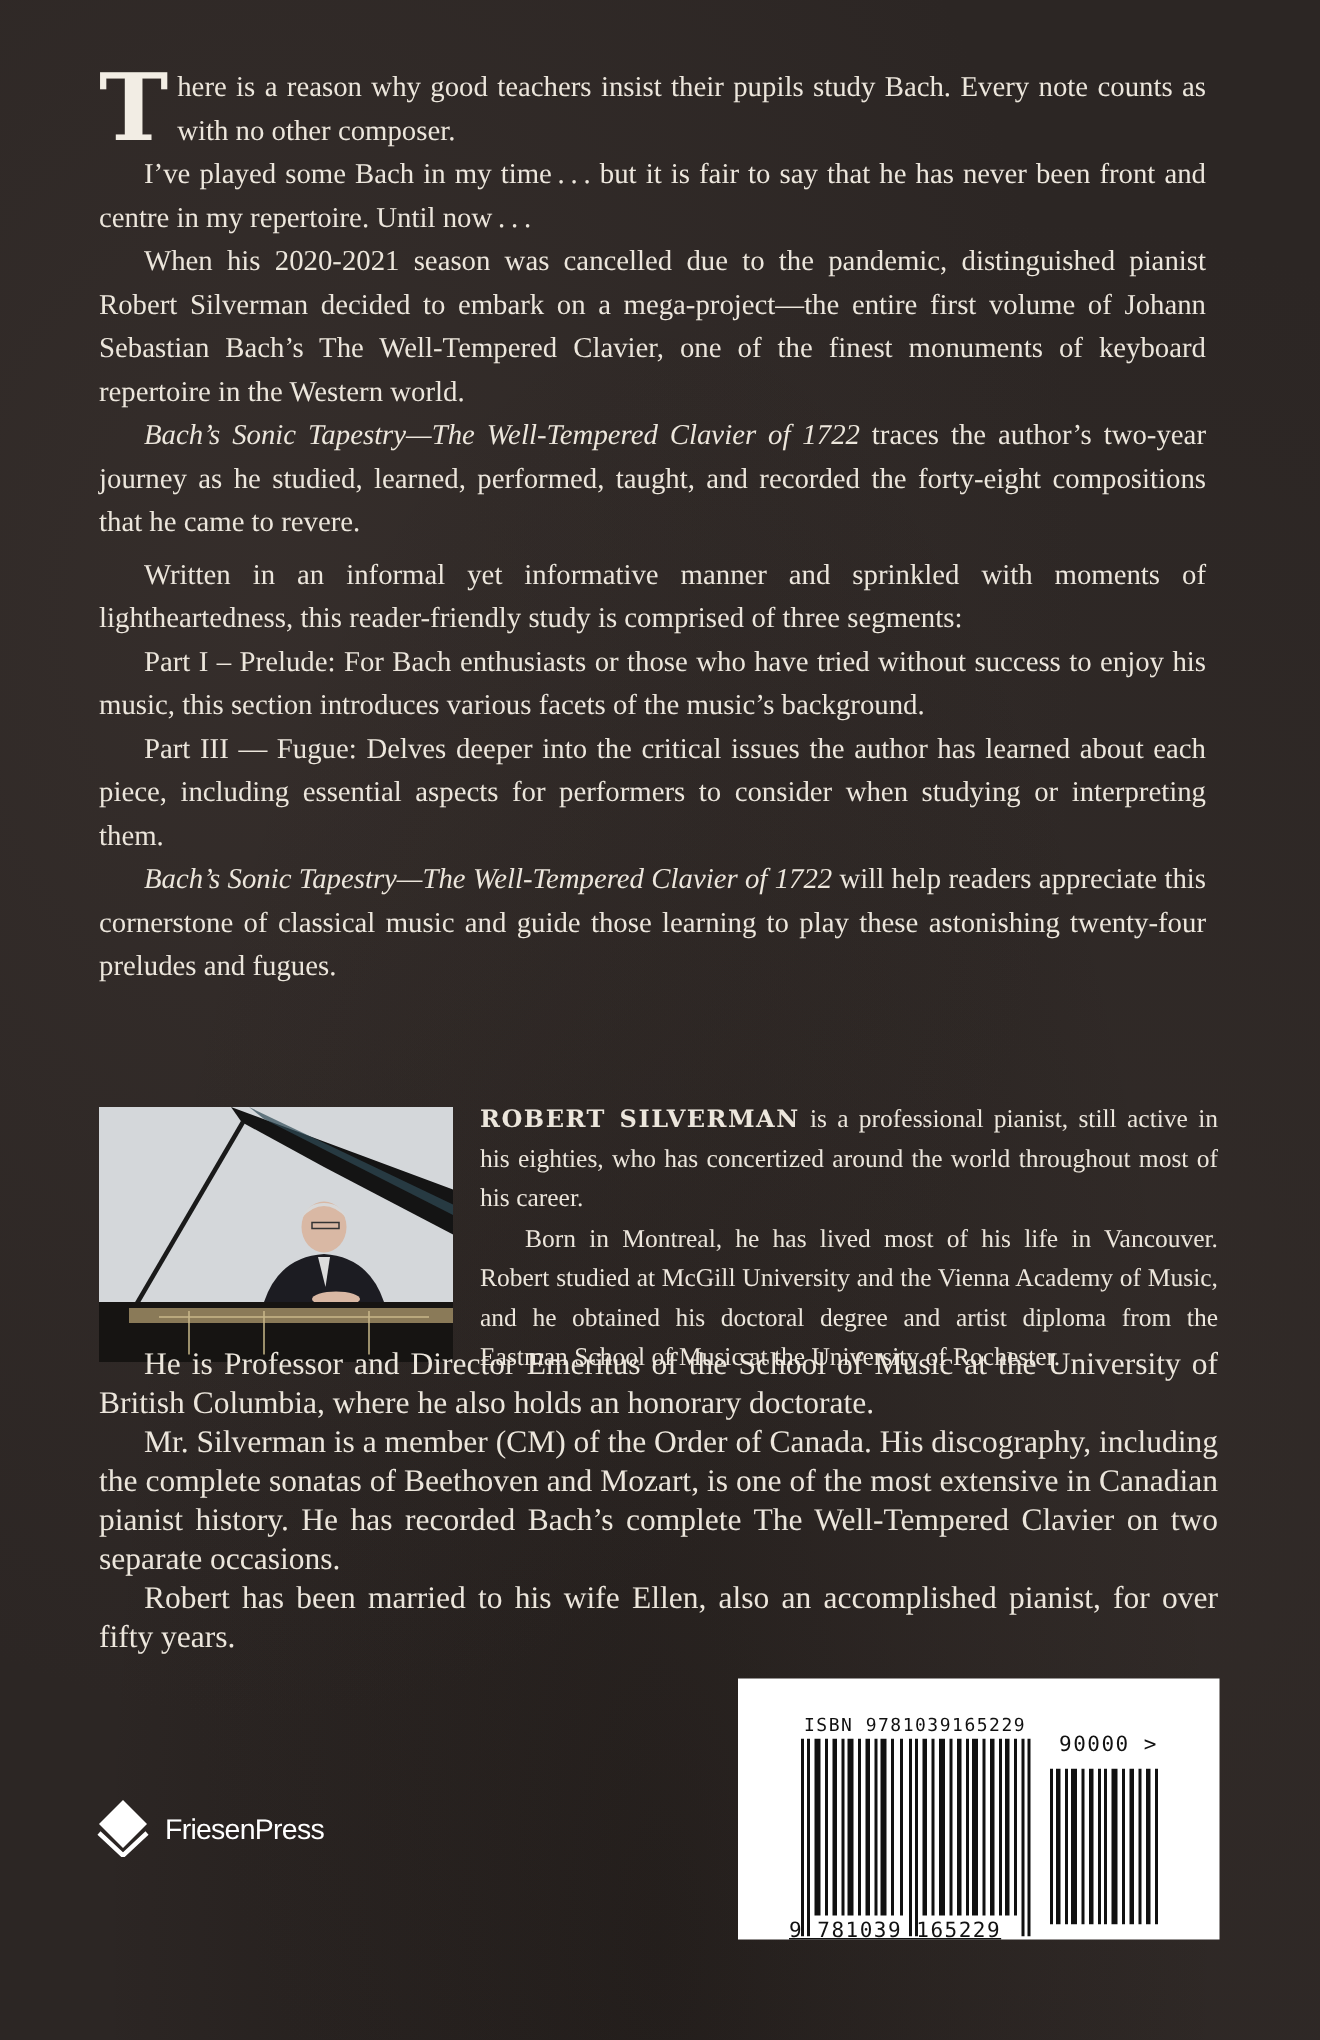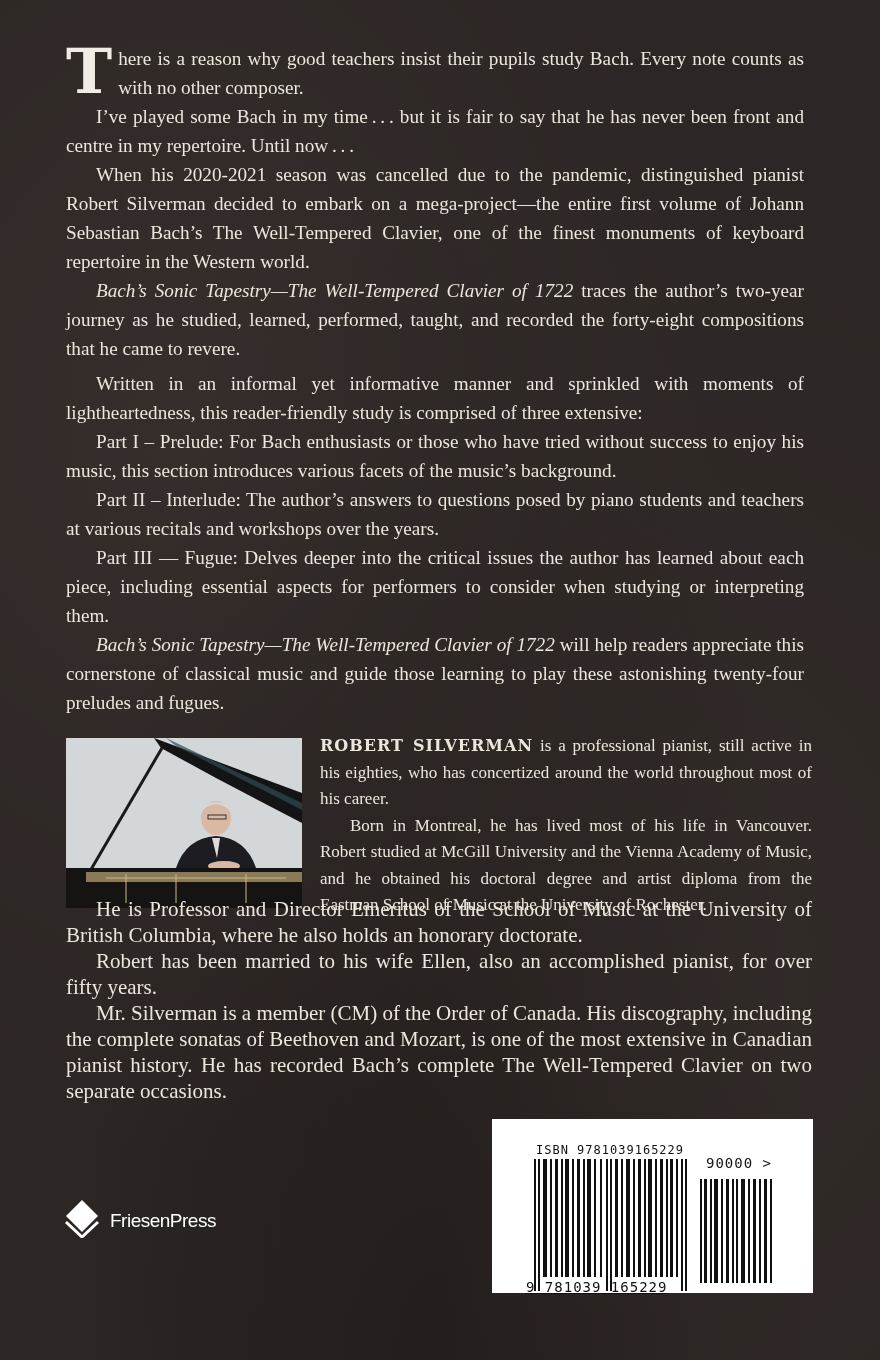--- a/index.html
+++ b/index.html
@@ -76,23 +76,22 @@
   .bars-add { position: absolute; left: 208px; top: 60px; }
 </style>
 </head>
 <body>
 
 <div class="blurb">
   <p class="first"><span class="dropcap">T</span><span>here is a reason why good teachers insist their pupils study Bach. Every note counts as with no other composer.</span></p>
   <p>I’ve played some Bach in my time . . . but it is fair to say that he has never been front and centre in my repertoire. Until now . . .</p>
   <p>When his 2020-2021 season was cancelled due to the pandemic, distinguished pianist Robert Silverman decided to embark on a mega-project—the entire first volume of Johann Sebastian Bach’s The Well-Tempered Clavier, one of the finest monuments of keyboard repertoire in the Western world.</p>
   <p><em>Bach’s Sonic Tapestry—The Well-Tempered Clavier of 1722</em><span> traces the author’s two-year journey as he studied, learned, performed, taught, and recorded the forty-eight compositions that he came to revere.</span></p>
-  <p class="gap">Written in an informal yet informative manner and sprinkled with moments of lightheartedness, this reader-friendly study is comprised of three extensive:</p>
+  <p class="gap">Written in an informal yet informative manner and sprinkled with moments of lightheartedness, this reader-friendly study is comprised of three segments:</p>
   <p>Part I – Prelude: For Bach enthusiasts or those who have tried without success to enjoy his music, this section introduces various facets of the music’s background.</p>
-  <p>Part II – Interlude: The author’s answers to questions posed by piano students and teachers at various recitals and workshops over the years.</p>
   <p>Part III — Fugue: Delves deeper into the critical issues the author has learned about each piece, including essential aspects for performers to consider when studying or interpreting them.</p>
   <p><em>Bach’s Sonic Tapestry—The Well-Tempered Clavier of 1722</em><span> will help readers appreciate this cornerstone of classical music and guide those learning to play these astonishing twenty-four preludes and fugues.</span></p>
 </div>
 
 <div class="bio-photo" title="Author photo: pianist seated at open grand piano">
   <svg width="236" height="170" viewBox="0 0 236 170" xmlns="http://www.w3.org/2000/svg">
     <rect width="236" height="170" fill="#d4d7da"></rect>
 
     <polygon points="88,0 236,55 236,85 150,40 95,10" fill="#141414"></polygon>
     <polygon points="100,0 236,65 236,72 110,8" fill="#2f4a55" opacity="0.7"></polygon>
@@ -117,22 +116,22 @@
   </svg>
 </div>
 
 <div class="bio-side">
   <p><span class="author-name">ROBERT SILVERMAN</span><span> is a professional pianist, still active in his eighties, who has concertized around the world throughout most of his career.</span></p>
   <p class="indent">Born in Montreal, he has lived most of his life in Vancouver. Robert studied at McGill University and the Vienna Academy of Music, and he obtained his doctoral degree and artist diploma from the Eastman School of Music at the University of Rochester.</p>
 </div>
 
 <div class="bio-full">
   <p>He is Professor and Director Emeritus of the School of Music at the University of British Columbia, where he also holds an honorary doctorate.</p>
+  <p>Mr. Silverman is a member (CM) of the Order of Canada. His discography, including the complete sonatas of Beethoven and Mozart, is one of the most extensive in Canadian pianist history. He has recorded Bach’s complete The Well-Tempered Clavier on two separate occasions.</p>
   <p>Robert has been married to his wife Ellen, also an accomplished pianist, for over fifty years.</p>
-  <p>Mr. Silverman is a member (CM) of the Order of Canada. His discography, including the complete sonatas of Beethoven and Mozart, is one of the most extensive in Canadian pianist history. He has recorded Bach’s complete The Well-Tempered Clavier on two separate occasions.</p>
 </div>
 
 <div class="publisher">
   <span>
     <svg width="36" height="40" viewBox="0 0 36 40" xmlns="http://www.w3.org/2000/svg">
       <polygon points="18,2 34,18 18,34 2,18" fill="#ffffff"></polygon>
       <polyline points="2,24 18,39 34,24" fill="none" stroke="#ffffff" stroke-width="3"></polyline>
     </svg>
   </span>
   <span>FriesenPress</span>

